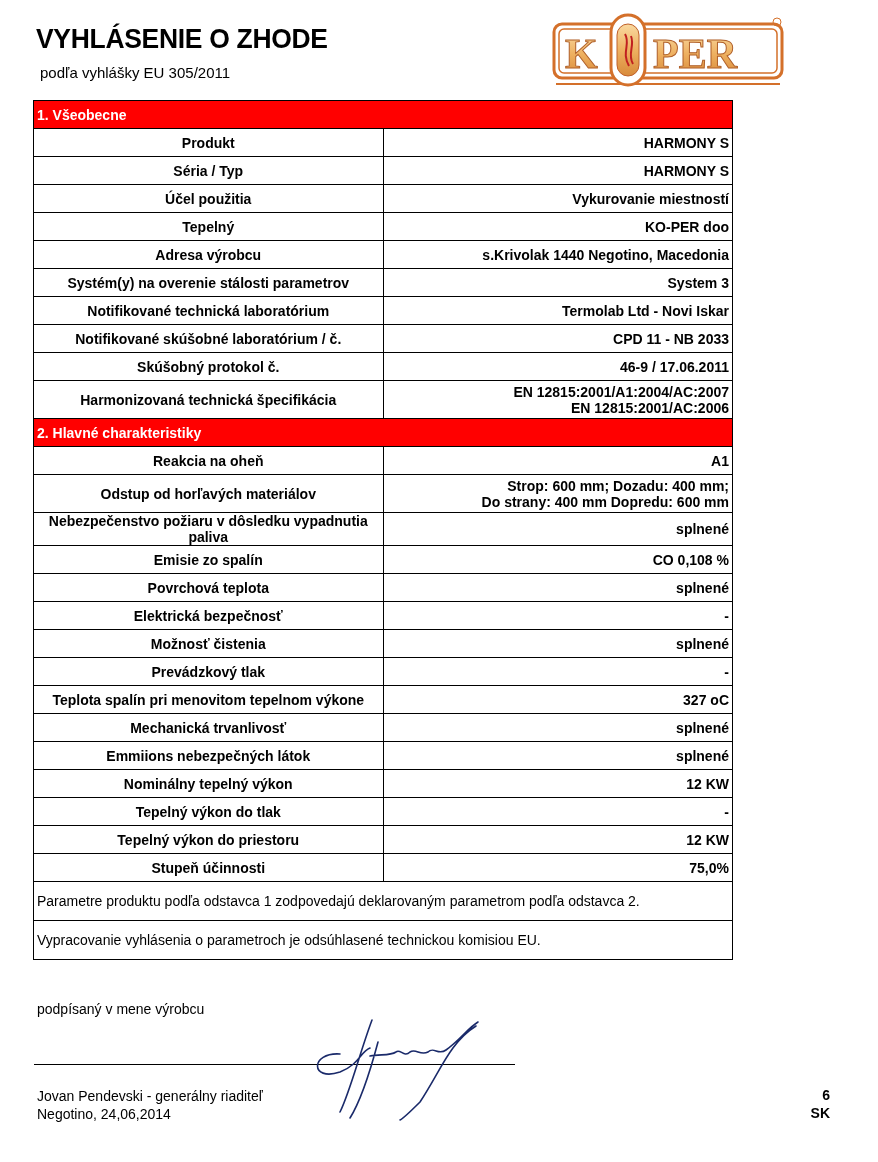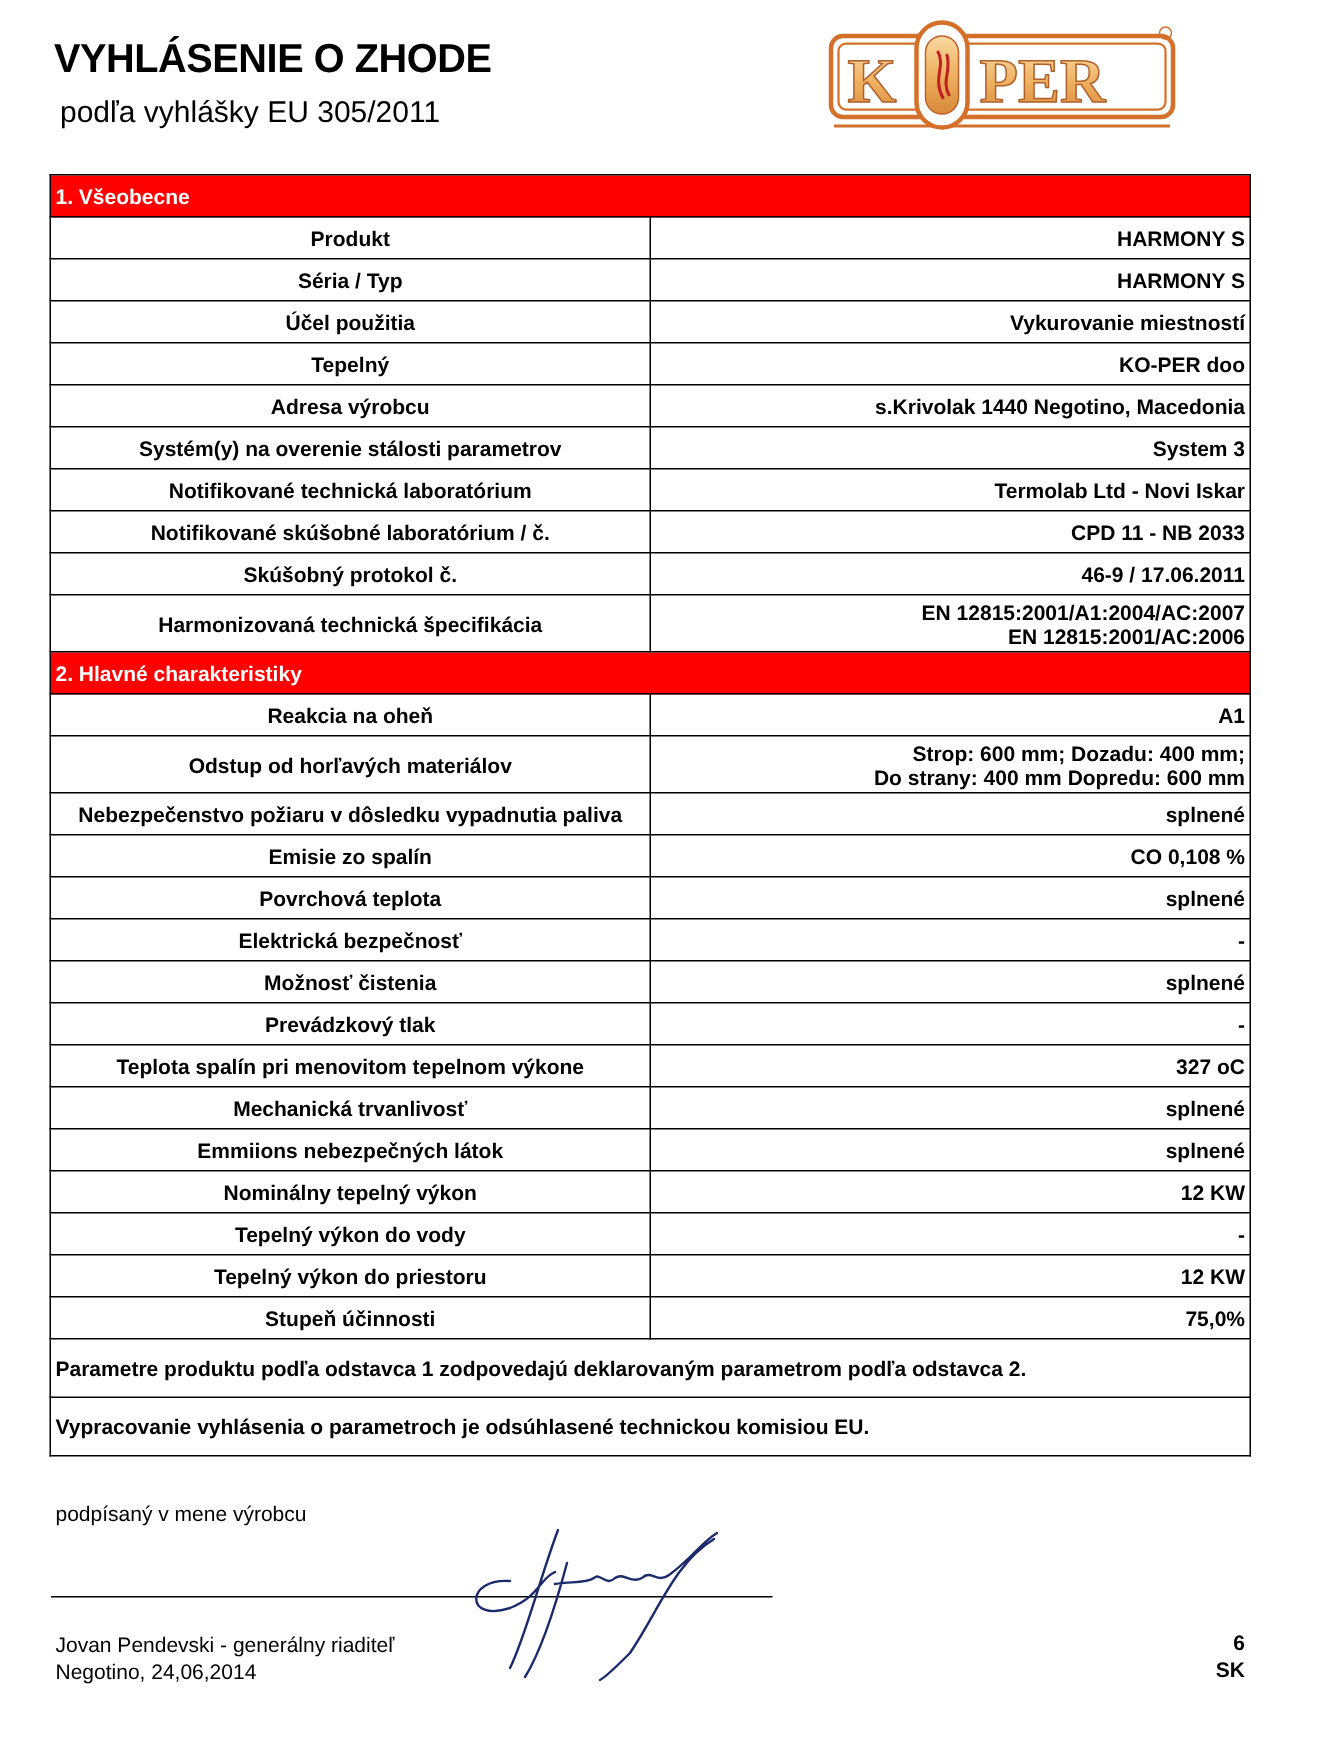--- a/index.html
+++ b/index.html
@@ -6,40 +6,40 @@
     body {
       width: 878px; height: 1162px; position: relative; overflow: hidden;
       font-family: "Liberation Sans", sans-serif; color: #000;
     }
     .title {
       position: absolute; left: 36px; top: 24px;
       font-size: 27px; font-weight: bold; letter-spacing: -0.3px; transform: scaleX(0.98); transform-origin: left;
     }
     .subtitle {
       position: absolute; left: 40px; top: 64px;
-      font-size: 20px;
+      font-size: 15px;
     }
     .logo {
       position: absolute; left: 551px; top: 12px; width: 240px; height: 76px;
     }
     table.decl {
-      position: absolute; left: 33px; top: 116px;
-      width: 801px; border-collapse: collapse; table-layout: fixed;
+      position: absolute; left: 33px; top: 100px;
+      width: 700px; border-collapse: collapse; table-layout: fixed;
     }
     table.decl td {
       border: 1px solid #000; padding: 0 3px; font-size: 14px; font-weight: bold;
       height: 27px; line-height: 16px; vertical-align: middle;
     }
     table.decl td.label { width: 474px; text-align: center; }
     table.decl td.value { text-align: right; }
     table.decl tr.section td {
       background: #ff0000; color: #fff; height: 27px;
     }
     table.decl tr.tall td { height: 37px; }
-    table.decl tr.note td { height: 38px; font-weight: bold; }
+    table.decl tr.note td { height: 38px; font-weight: normal; }
     .signed-for {
       position: absolute; left: 37px; top: 1001px; font-size: 14px;
     }
     .sig-line {
       position: absolute; left: 34px; top: 1064px; width: 481px; height: 1px; background: #000;
     }
     .signer {
       position: absolute; left: 37px; top: 1064px; font-size: 14px; margin-top: 24px;
     }
     .place-date {
@@ -173,21 +173,21 @@
       </tr>
       <tr>
         <td class="label">Emmiions nebezpečných látok</td>
         <td class="value">splnené</td>
       </tr>
       <tr>
         <td class="label">Nominálny tepelný výkon</td>
         <td class="value">12 KW</td>
       </tr>
       <tr>
-        <td class="label">Tepelný výkon do vody</td>
+        <td class="label">Tepelný výkon do tlak</td>
         <td class="value">-</td>
       </tr>
       <tr>
         <td class="label">Tepelný výkon do priestoru</td>
         <td class="value">12 KW</td>
       </tr>
       <tr>
         <td class="label">Stupeň účinnosti</td>
         <td class="value">75,0%</td>
       </tr>

